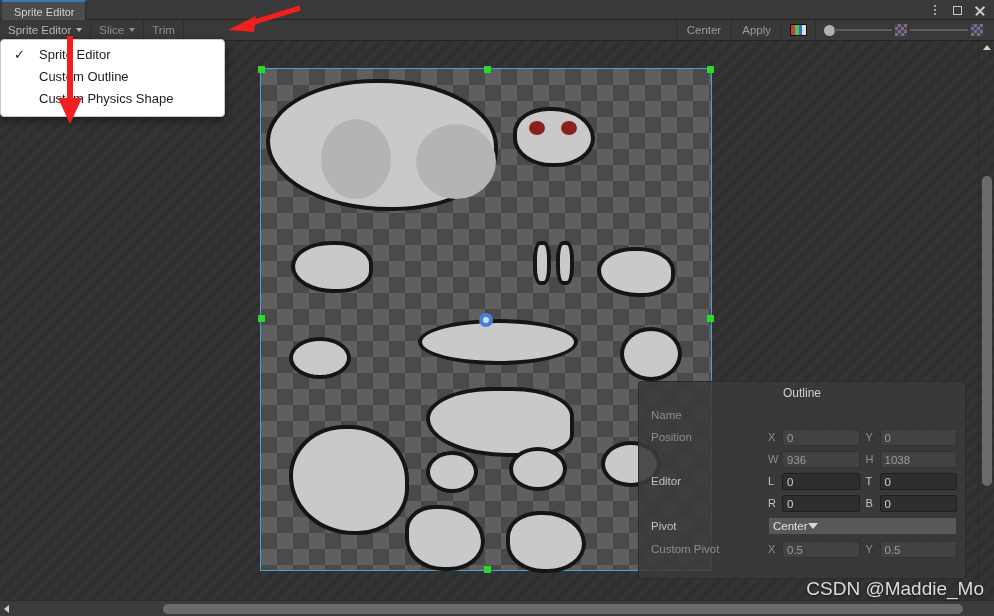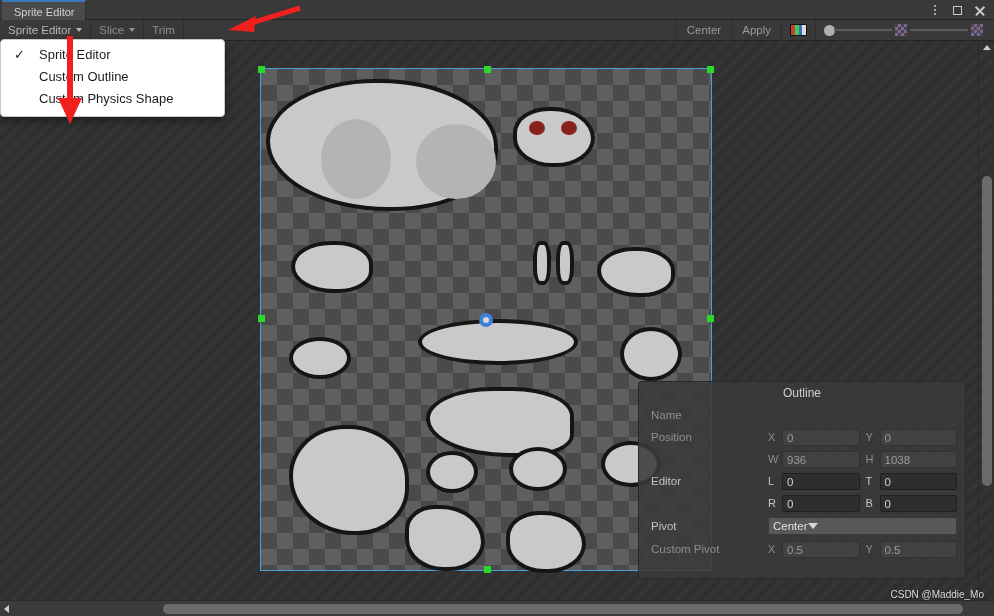--- a/index.html
+++ b/index.html
@@ -261,21 +261,21 @@
     position:absolute; left:13px; top:0;
     color:#1b1b1b; font-size:13px;
   }
 
   
   .anno { position:absolute; z-index:60; pointer-events:none; }
 
   
   .watermark {
     position:absolute; right:10px; bottom:16px;
-    color:#dcdcdc; font-size:10px;
+    color:#dcdcdc; font-size:19px;
     text-shadow:0 1px 2px rgba(0,0,0,0.6);
     z-index:50;
   }
 </style>
 </head>
 <body>
 
 <div id="app">
 
   <div class="titlebar">

